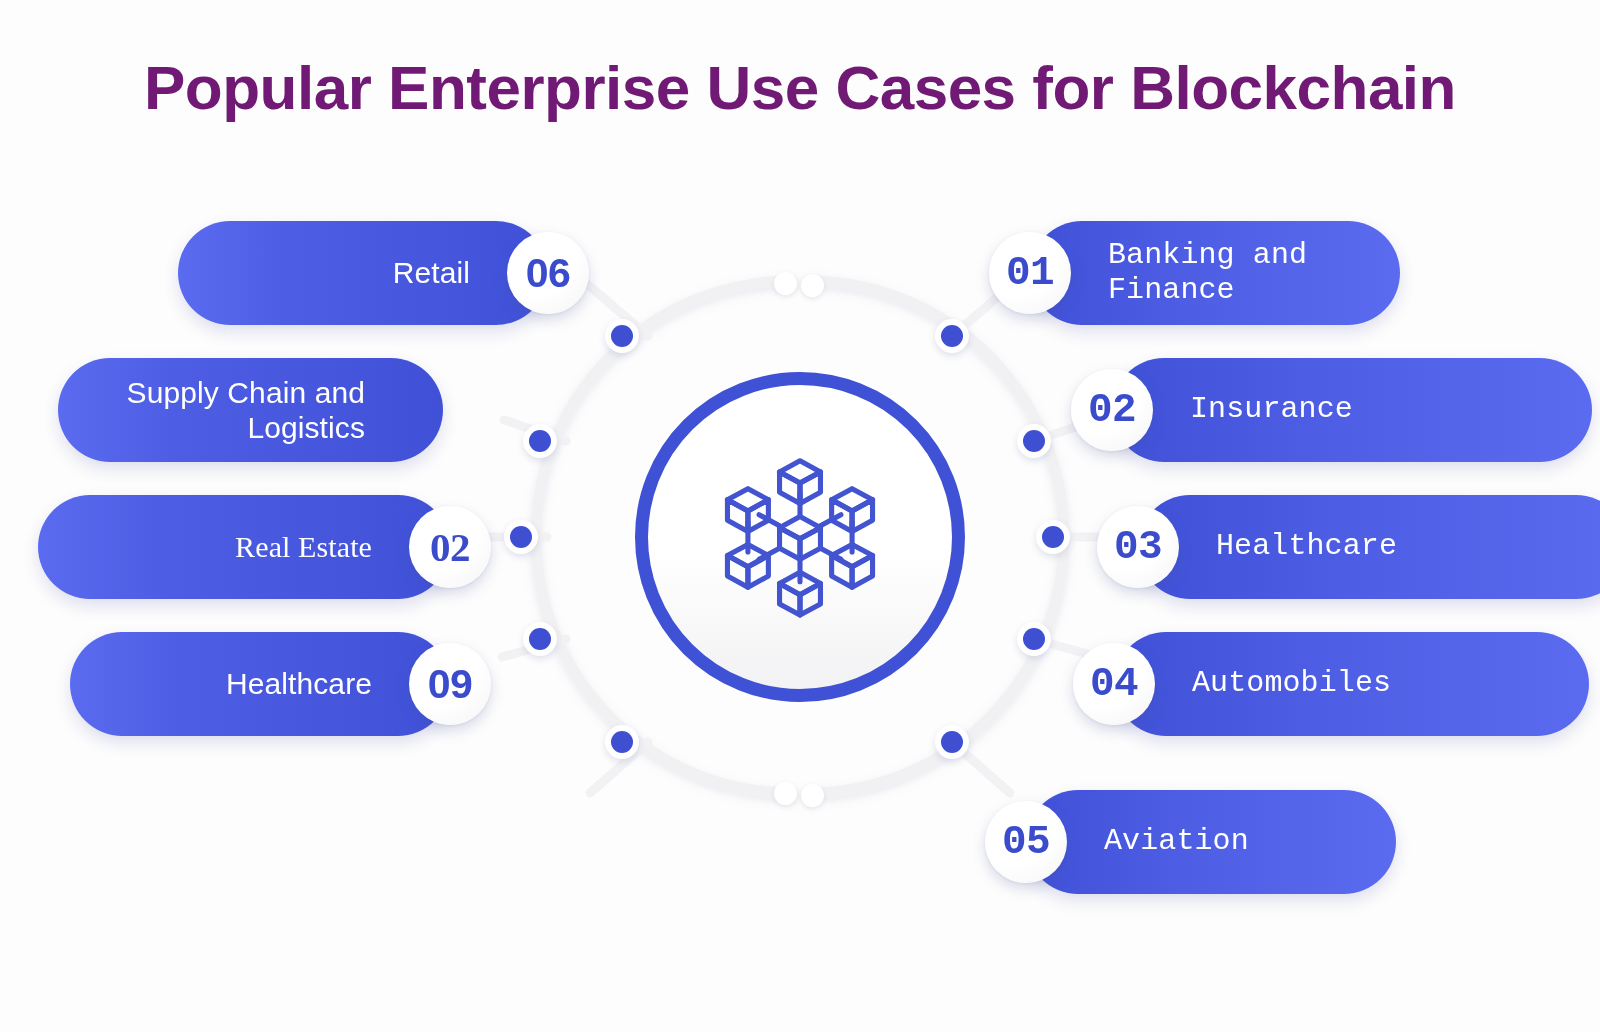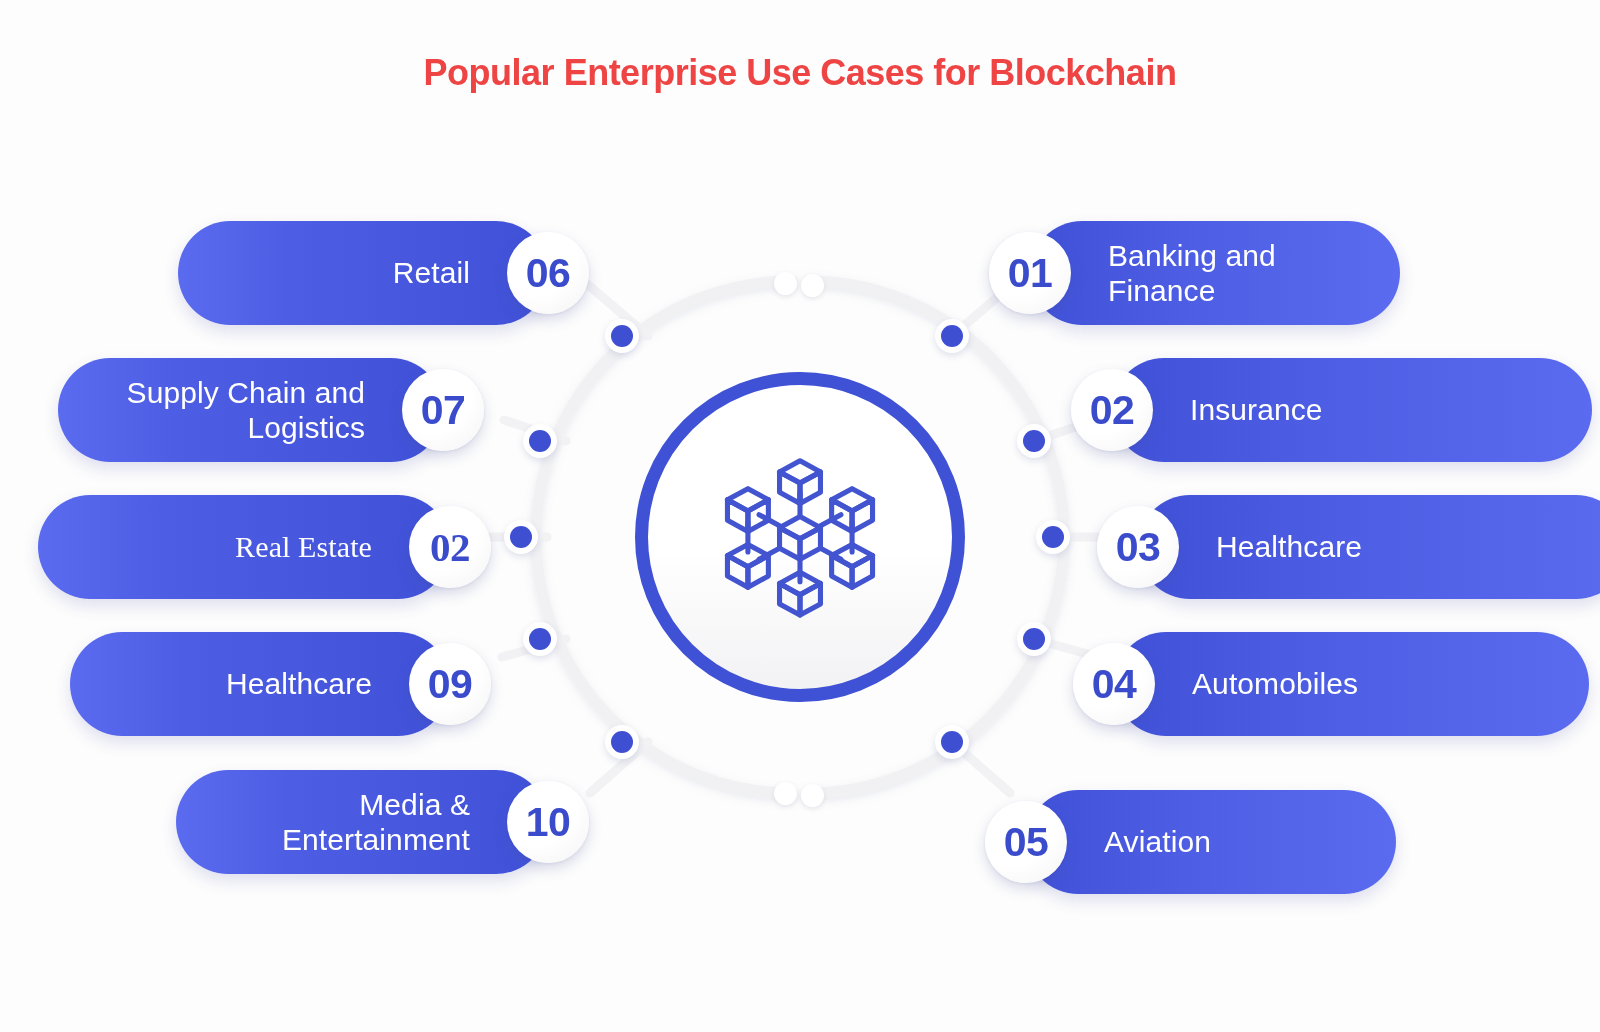--- a/index.html
+++ b/index.html
@@ -15,23 +15,23 @@
     position: relative;
   }
 
   
   #page-title {
     position: absolute;
     left: 0;
     top: 52px;
     width: 1600px;
     text-align: center;
-    font-size: 36px;
+    font-size: 62px;
     font-weight: bold;
-    color: #ef4444;
+    color: #701a75;
     letter-spacing: -0.5px;
     white-space: nowrap;
   }
 
   
   #stage {
     position: absolute;
     left: 0;
     top: 0;
     width: 1600px;
@@ -83,20 +83,21 @@
     display: flex;
     align-items: center;
     position: relative;
     box-shadow: 0 7px 16px rgba(60, 70, 160, 0.16);
   }
   .row.right .pill {
     background: linear-gradient(90deg, #4051d8 0%, #4d5ee4 42%, #5a6bf0 100%);
     padding-left: 78px;
     padding-right: 34px;
     justify-content: flex-start;
+    font-family: Liberation Mono, monospace;
   }
   .row.left .pill {
     background: linear-gradient(90deg, #5a6bf0 0%, #4d5ee4 30%, #4051d8 100%);
     padding-right: 78px;
     padding-left: 34px;
     justify-content: flex-end;
   }
 
   .pill-label {
     font-size: 30px;
@@ -326,23 +327,20 @@
       <div class="badge">
         <span class="badge-num">06</span>
       </div>
     </div>
   </div>
 
   <div class="row left" style="left:58px; top:348px;">
     <div class="pill" style="width:385px;">
       <span class="pill-label">Supply Chain and
 Logistics</span>
-      <div class="badge">
-        <span class="badge-num">07</span>
-      </div>
     </div>
   </div>
 
   <div class="row left" style="left:38px; top:485px;font-family:Liberation Serif, serif;">
     <div class="pill" style="width:412px;">
       <span class="pill-label">Real Estate</span>
       <div class="badge">
         <span class="badge-num">02</span>
       </div>
     </div>
@@ -350,23 +348,14 @@
 
   <div class="row left" style="left:70px; top:622px;">
     <div class="pill" style="width:380px;">
       <span class="pill-label">Healthcare</span>
       <div class="badge">
         <span class="badge-num">09</span>
       </div>
     </div>
   </div>
 
-  <div class="row left" style="left:176px; top:760px;">
-    <div class="pill" style="width:372px;">
-      <span class="pill-label">Media &amp;
-Entertainment</span>
-      <div class="badge">
-        <span class="badge-num">10</span>
-      </div>
-    </div>
-  </div>
 
 </div>
 
 </body></html>

